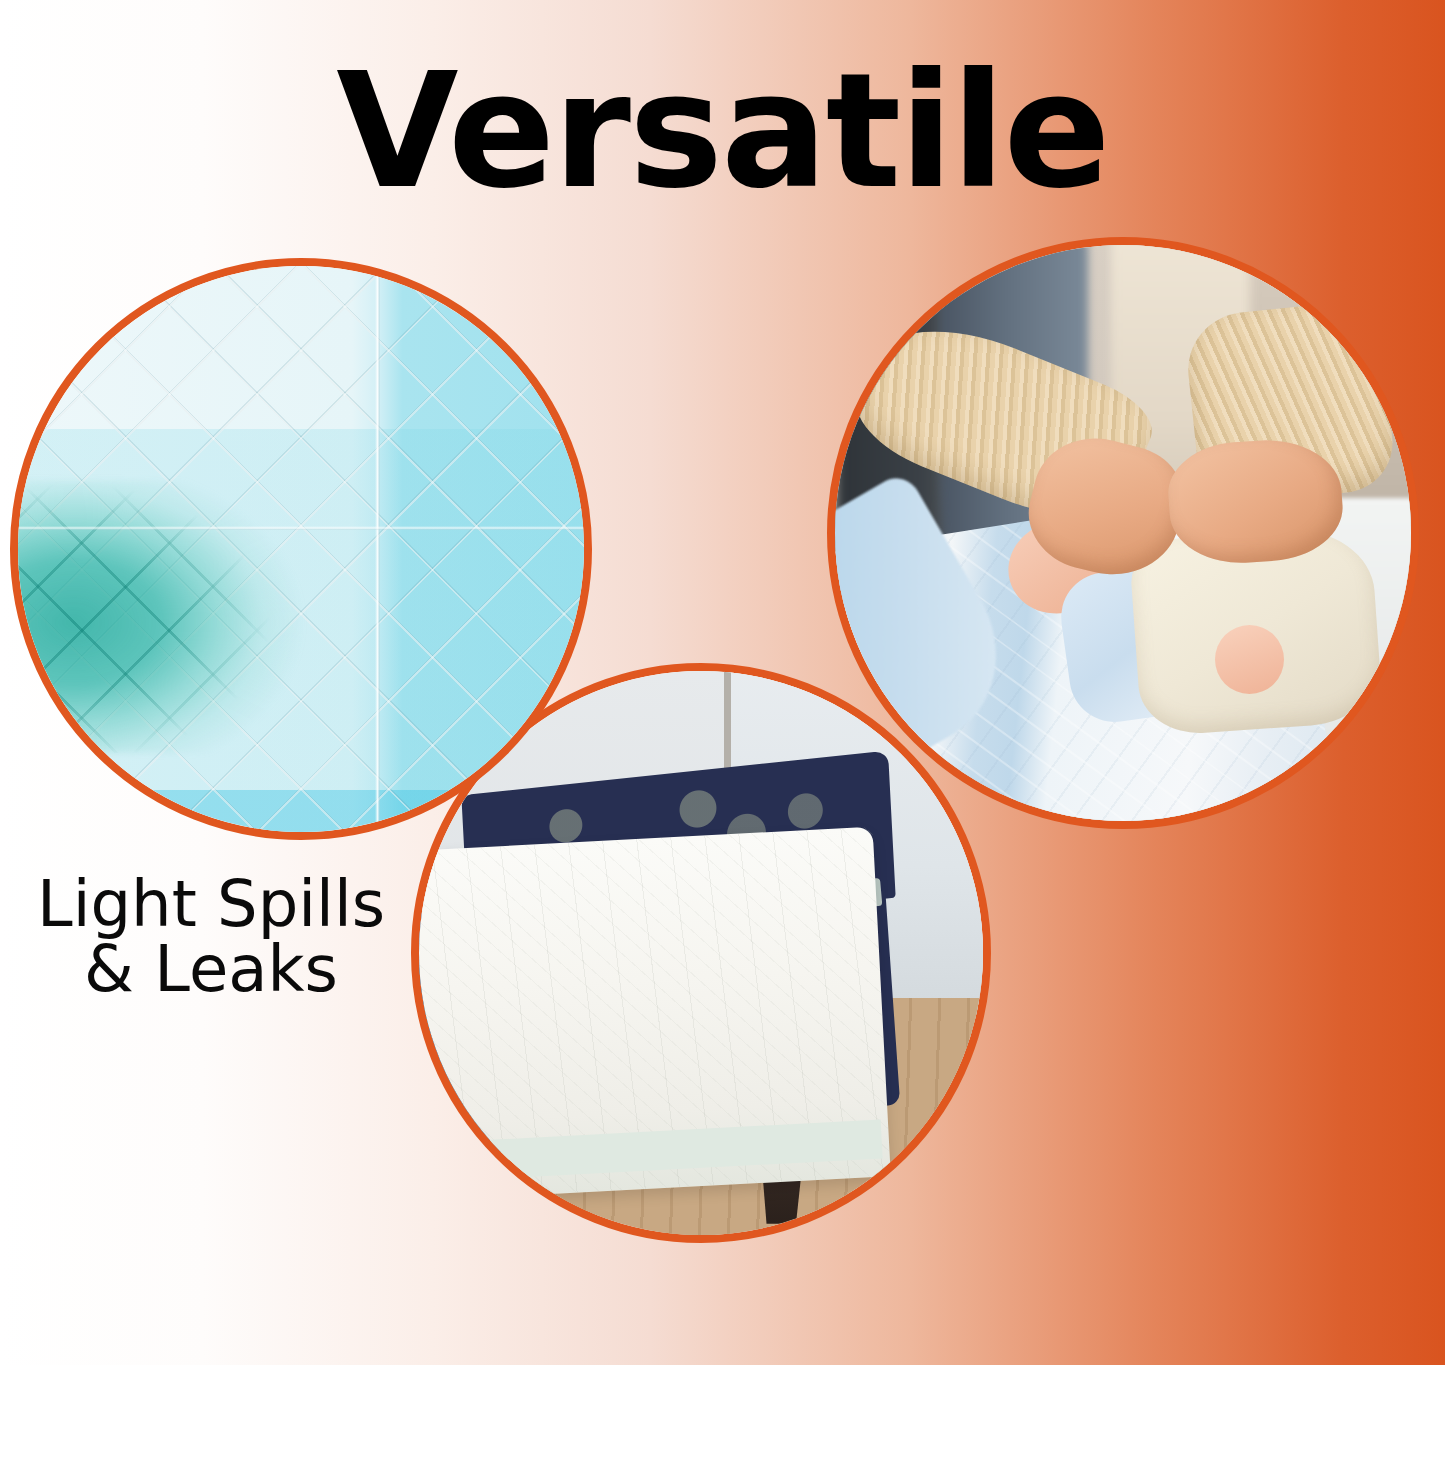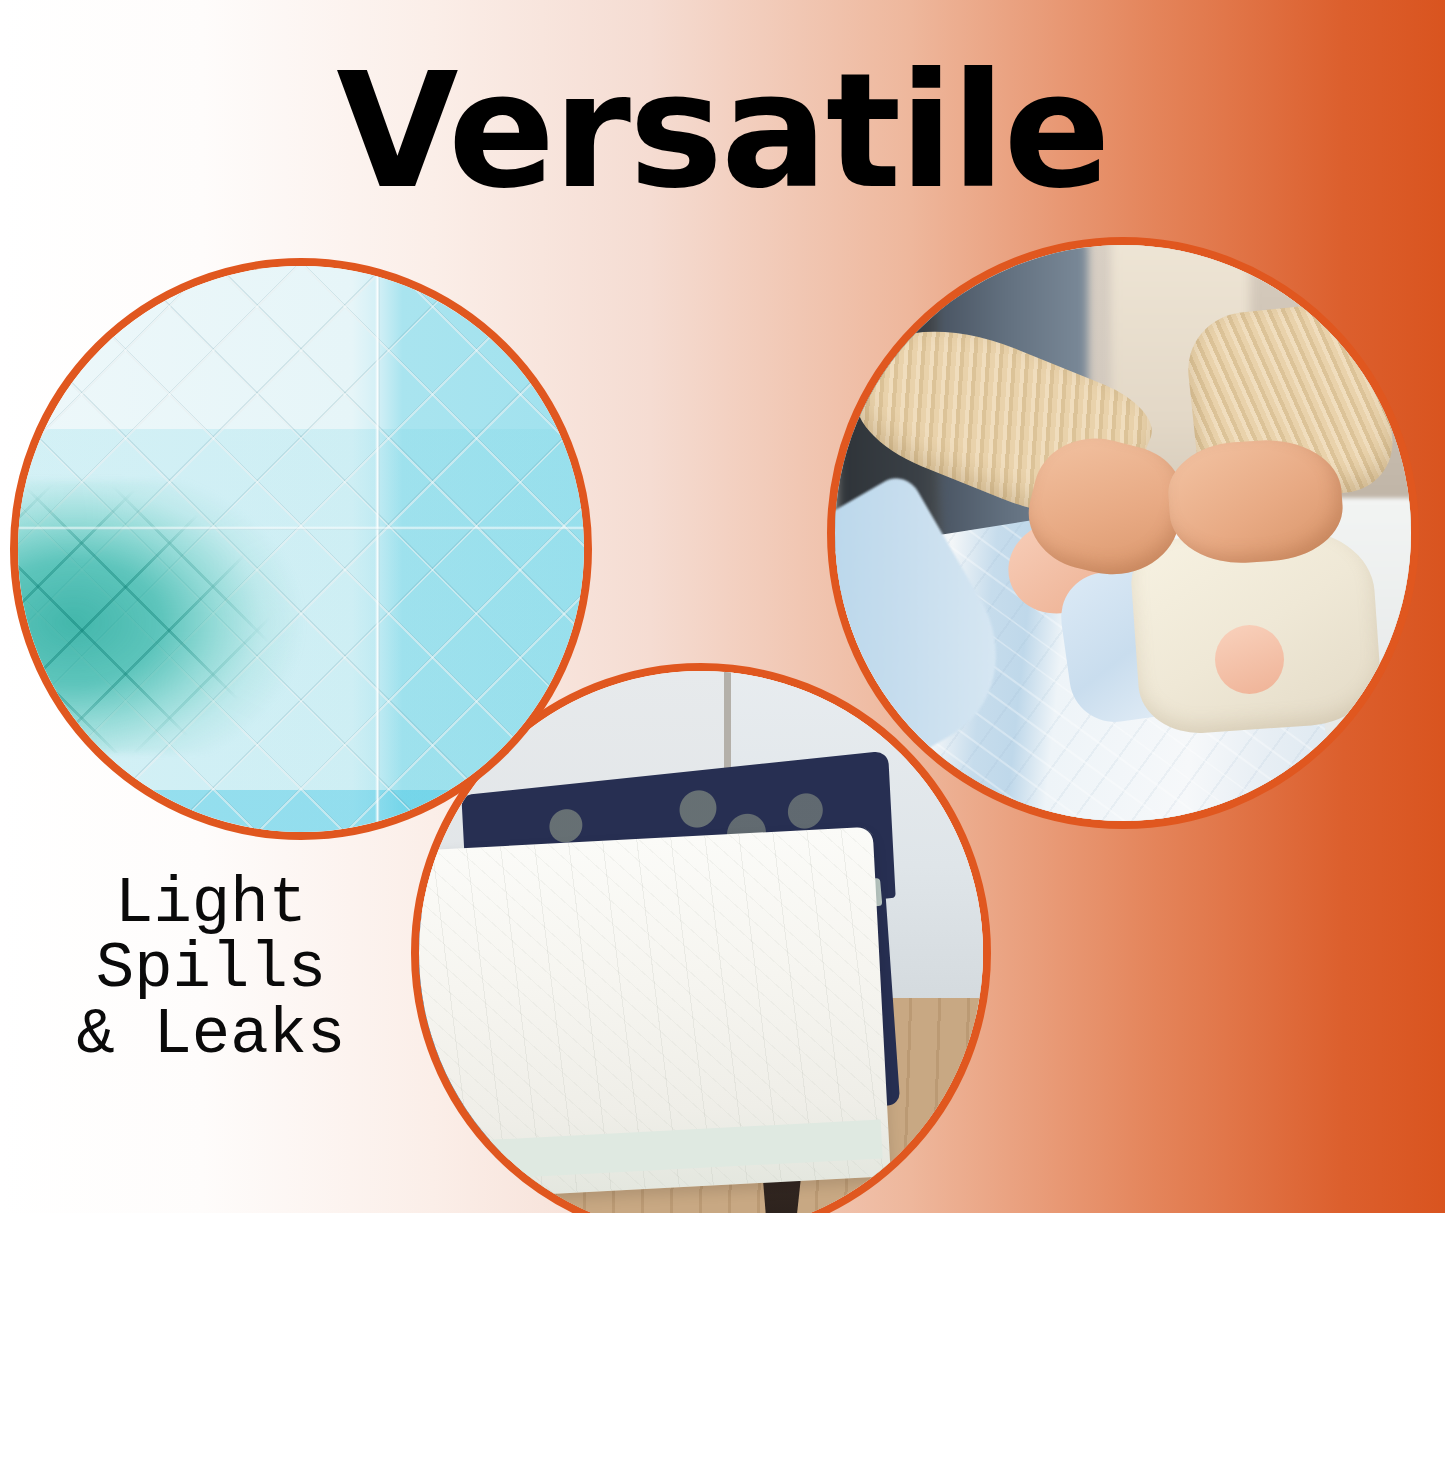--- a/index.html
+++ b/index.html
@@ -8,21 +8,21 @@
     padding: 0;
     background: #ffffff;
   }
   body {
     font-family: "Liberation Sans", sans-serif;
   }
 
   #poster {
     position: relative;
     width: 1445px;
-    height: 1213px;
+    height: 1365px;
     overflow: hidden;
     background: linear-gradient(
         to right,
         #ffffff 0%,
         #fefcfb 14%,
         #fbeee8 30%,
         #f5dcd2 45%,
         #eeb79c 63%,
         #e4845a 80%,
         #dc5f2d 93%,
@@ -366,21 +366,21 @@
     position: absolute;
     color: #0a0a0a;
     font-family: "DejaVu Sans", "Liberation Sans", sans-serif;
     font-weight: 400;
     line-height: 1.02;
     white-space: pre-line;
     z-index: 6;
   }
   #caption-spills {
     left: 16px;  top: 872px; width: 390px;
-    font-size: 64px; text-align: center; font-family: Liberation Mono, monospace;
+    font-size: 64px; text-align: center;
   }
   #caption-changing {
     left: 1018px; top: 876px; width: 400px;
     font-size: 62px; text-align: center;
   }
   #caption-furniture {
     left: 325px; top: 1298px; width: 800px;
     font-size: 62px; text-align: center;
   }
 </style>

